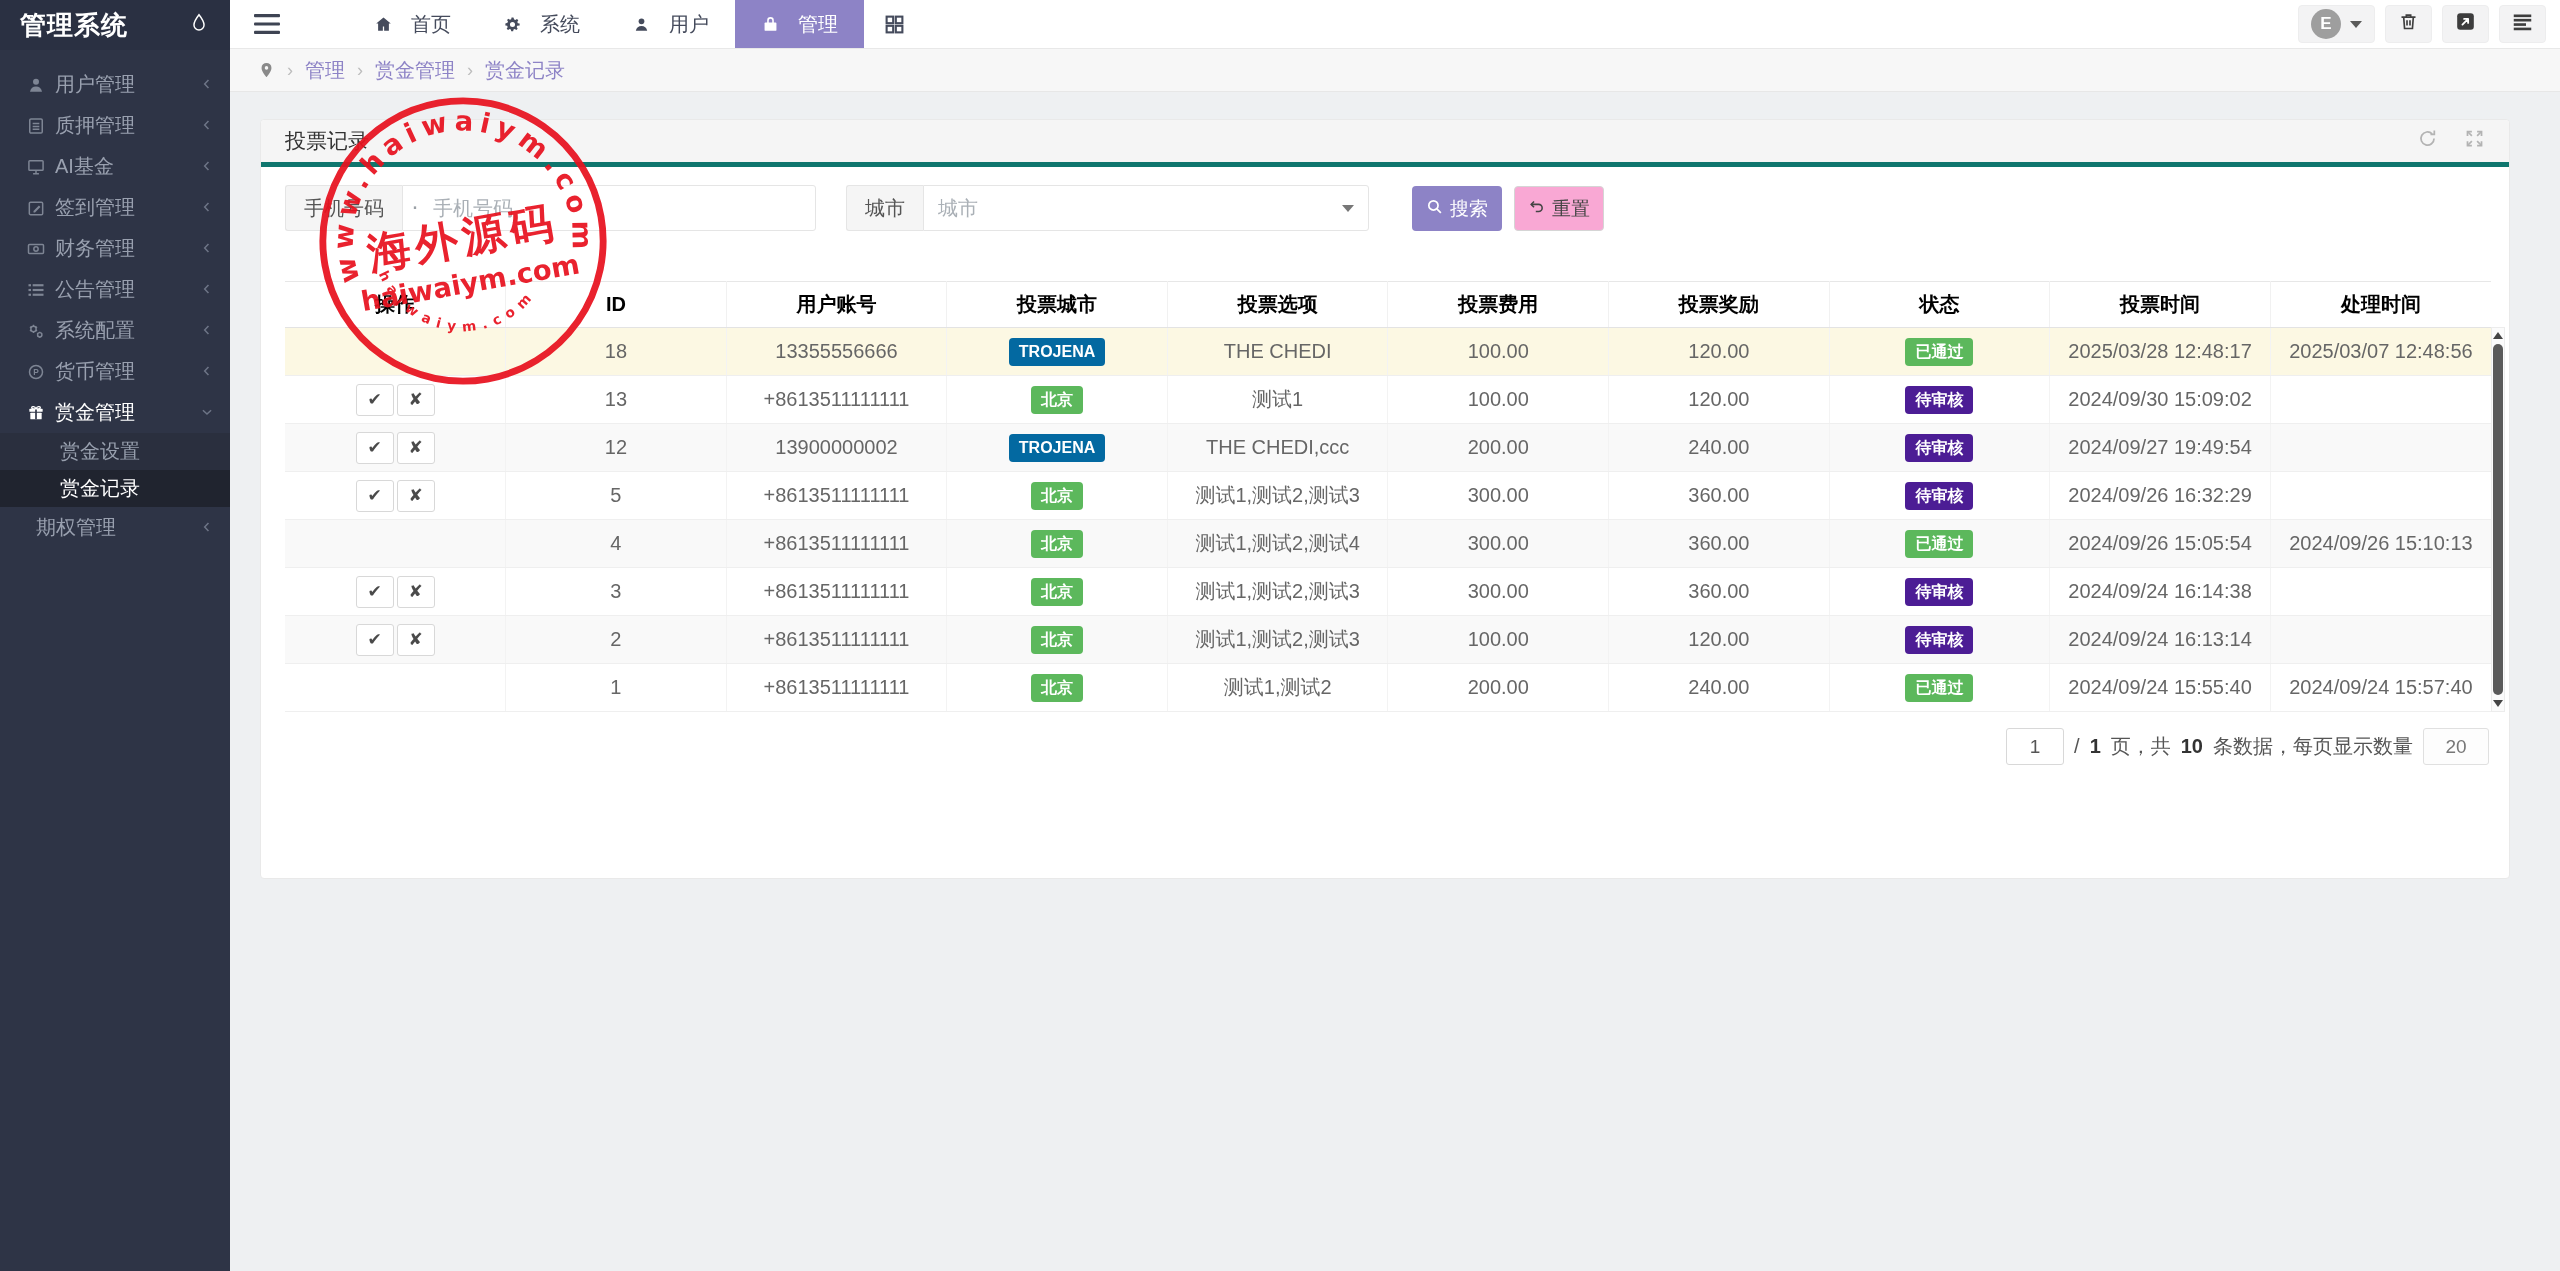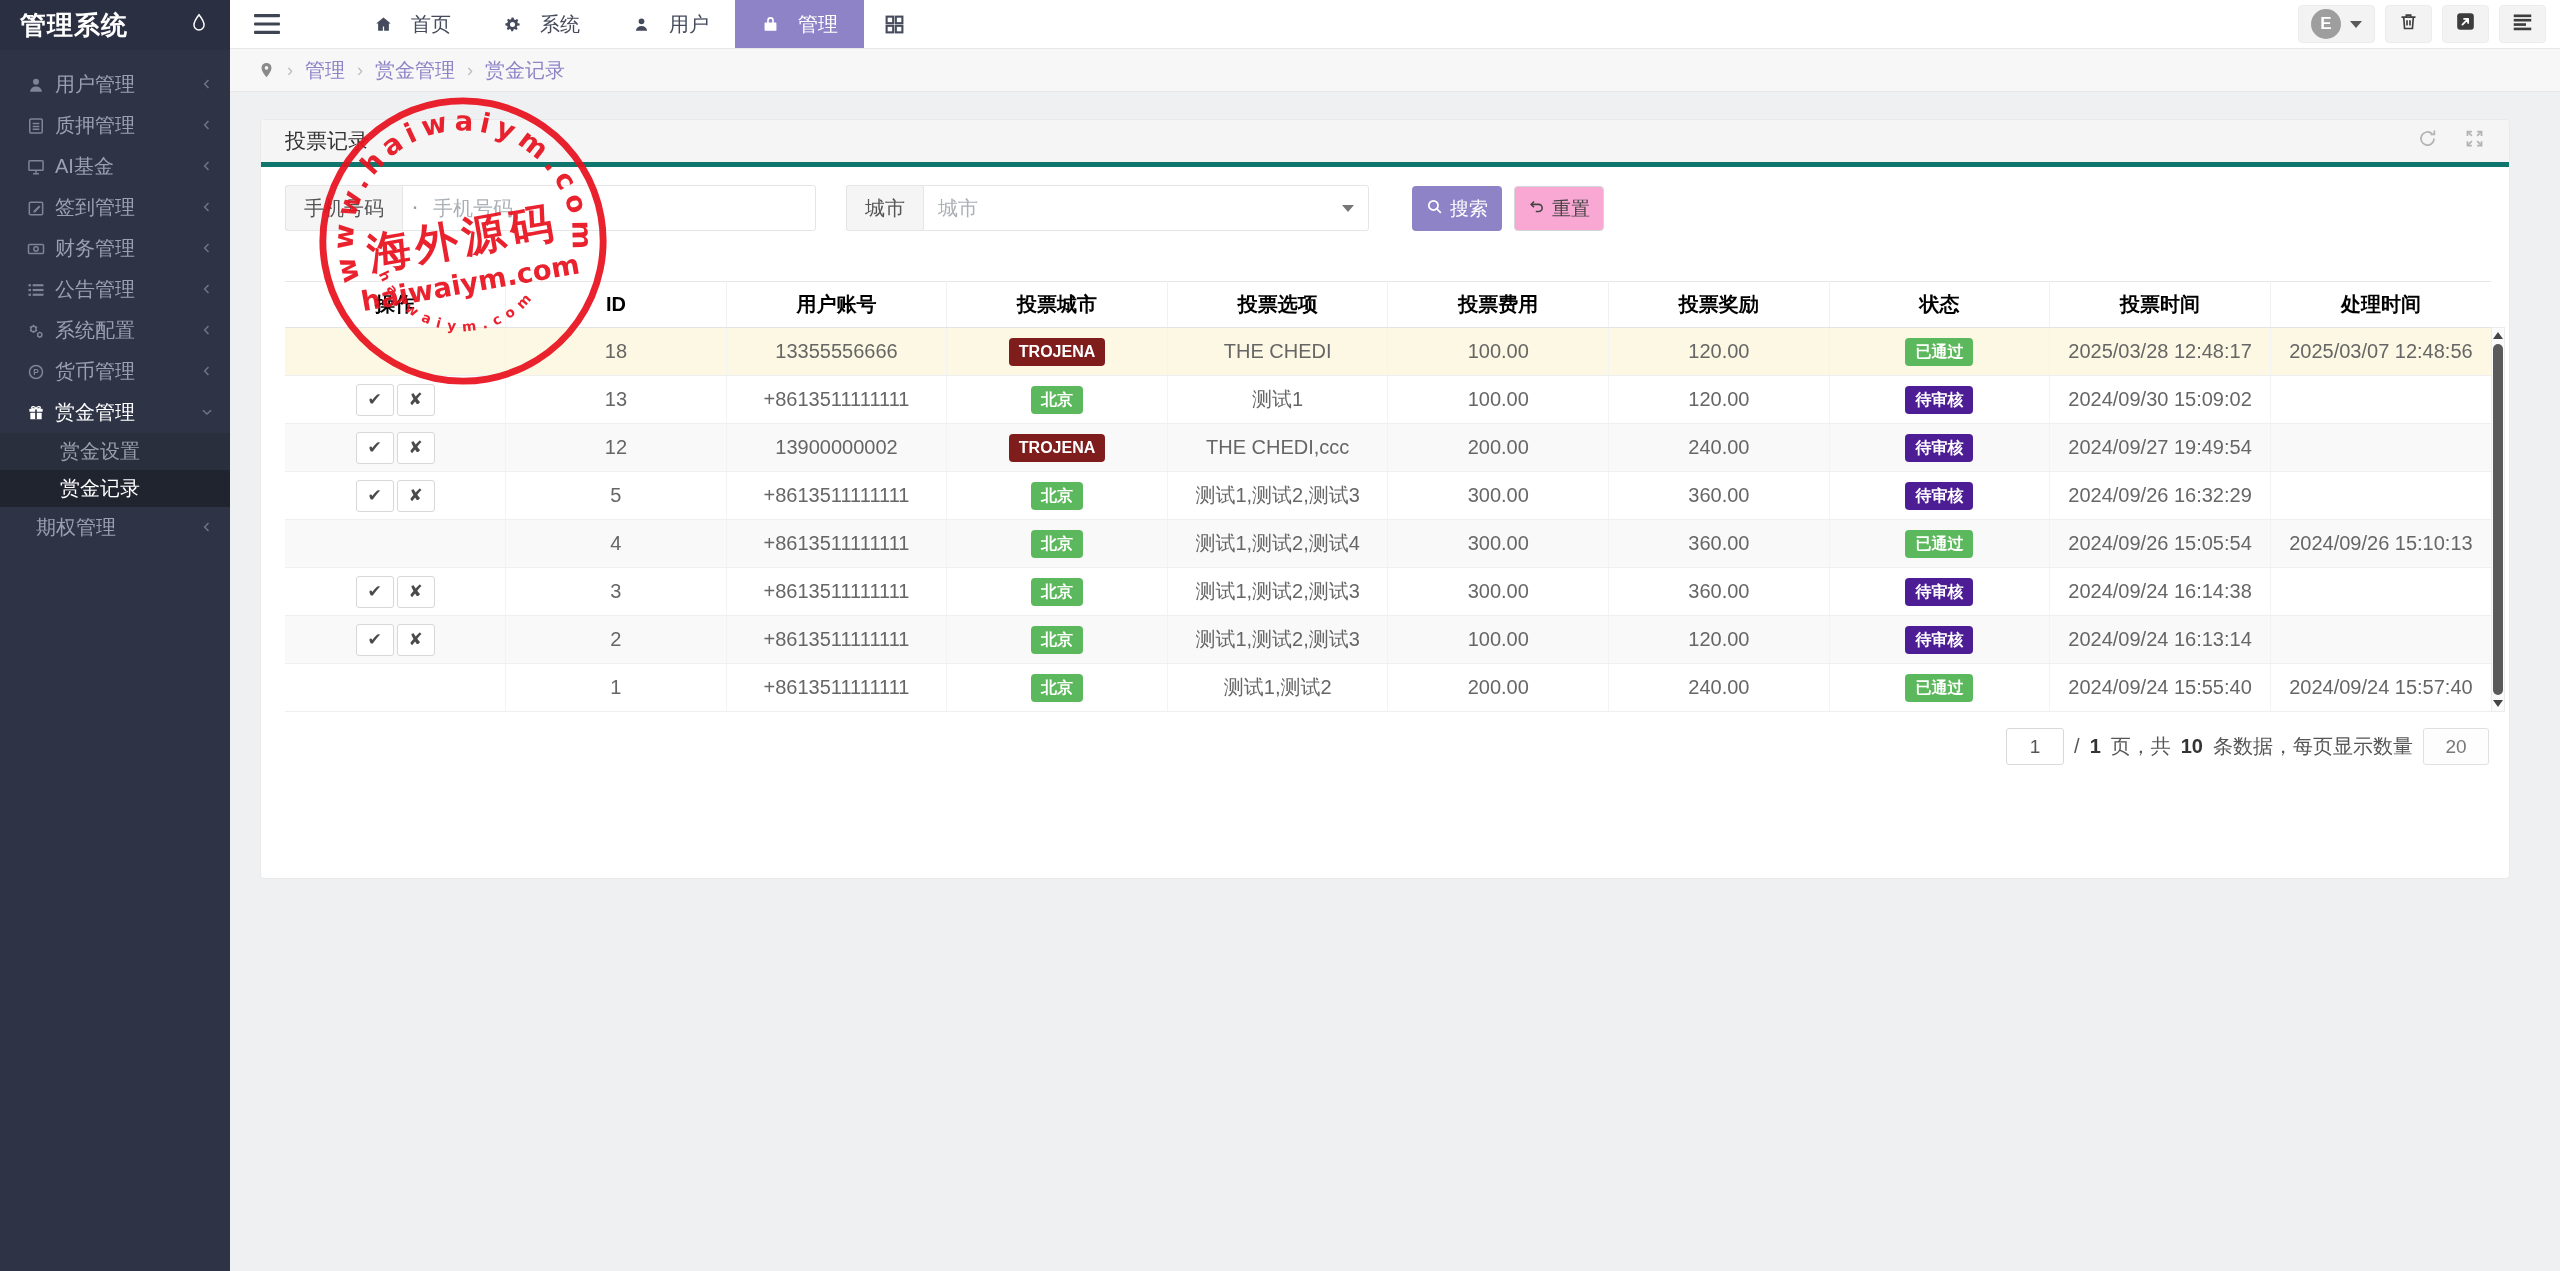--- a/index.html
+++ b/index.html
@@ -86,21 +86,21 @@
   table { width:100%; border-collapse:collapse; table-layout:fixed; }
   thead th { height:46px; font-size:20px; color:#000000; font-weight:bold; text-align:center;
              border-top:1px solid #e7e7e7; border-bottom:1px solid #e3e3e3; border-right:1px solid #f1f1f1; background:#fff; }
   thead th:last-child { border-right:none; }
   tbody td { height:48px; text-align:center; font-size:20px; color:#666;
              border-bottom:1px solid #efefef; border-right:1px solid #f3f3f3; overflow:hidden; white-space:nowrap; }
   tbody td:last-child { border-right:none; }
   tbody tr:nth-child(odd):not(.hl) { background:#f9f9f9; }
   tbody tr.hl { background:#fcf8e3; }
   .badge { display:inline-block; padding:6px 10px; border-radius:4px; color:#fff; font-size:16px; font-weight:bold; line-height:1; }
-  .b-dark { background:#7f1d1d; }
+  .b-dark { background:#0369a1; }
   .b-green { background:#5cb85c; }
   .b-orange { background:#4c1d95; }
   .agroup { display:inline-flex; gap:3px; }
   .abtn { width:38px; height:32px; background:#fff; border:1px solid #d8d8d8; border-radius:3px;
           color:#4a4a4a; font-size:17px; cursor:pointer; display:inline-flex; align-items:center; justify-content:center; }
 
   
   .vscroll { position:absolute; top:46px; bottom:0; right:0; width:14px; background:#fbfbfb; border:1px solid #ececec; }
   .vs-up, .vs-dn { position:absolute; left:50%; transform:translateX(-50%); width:0; height:0;
                    border-left:5px solid transparent; border-right:5px solid transparent; }

